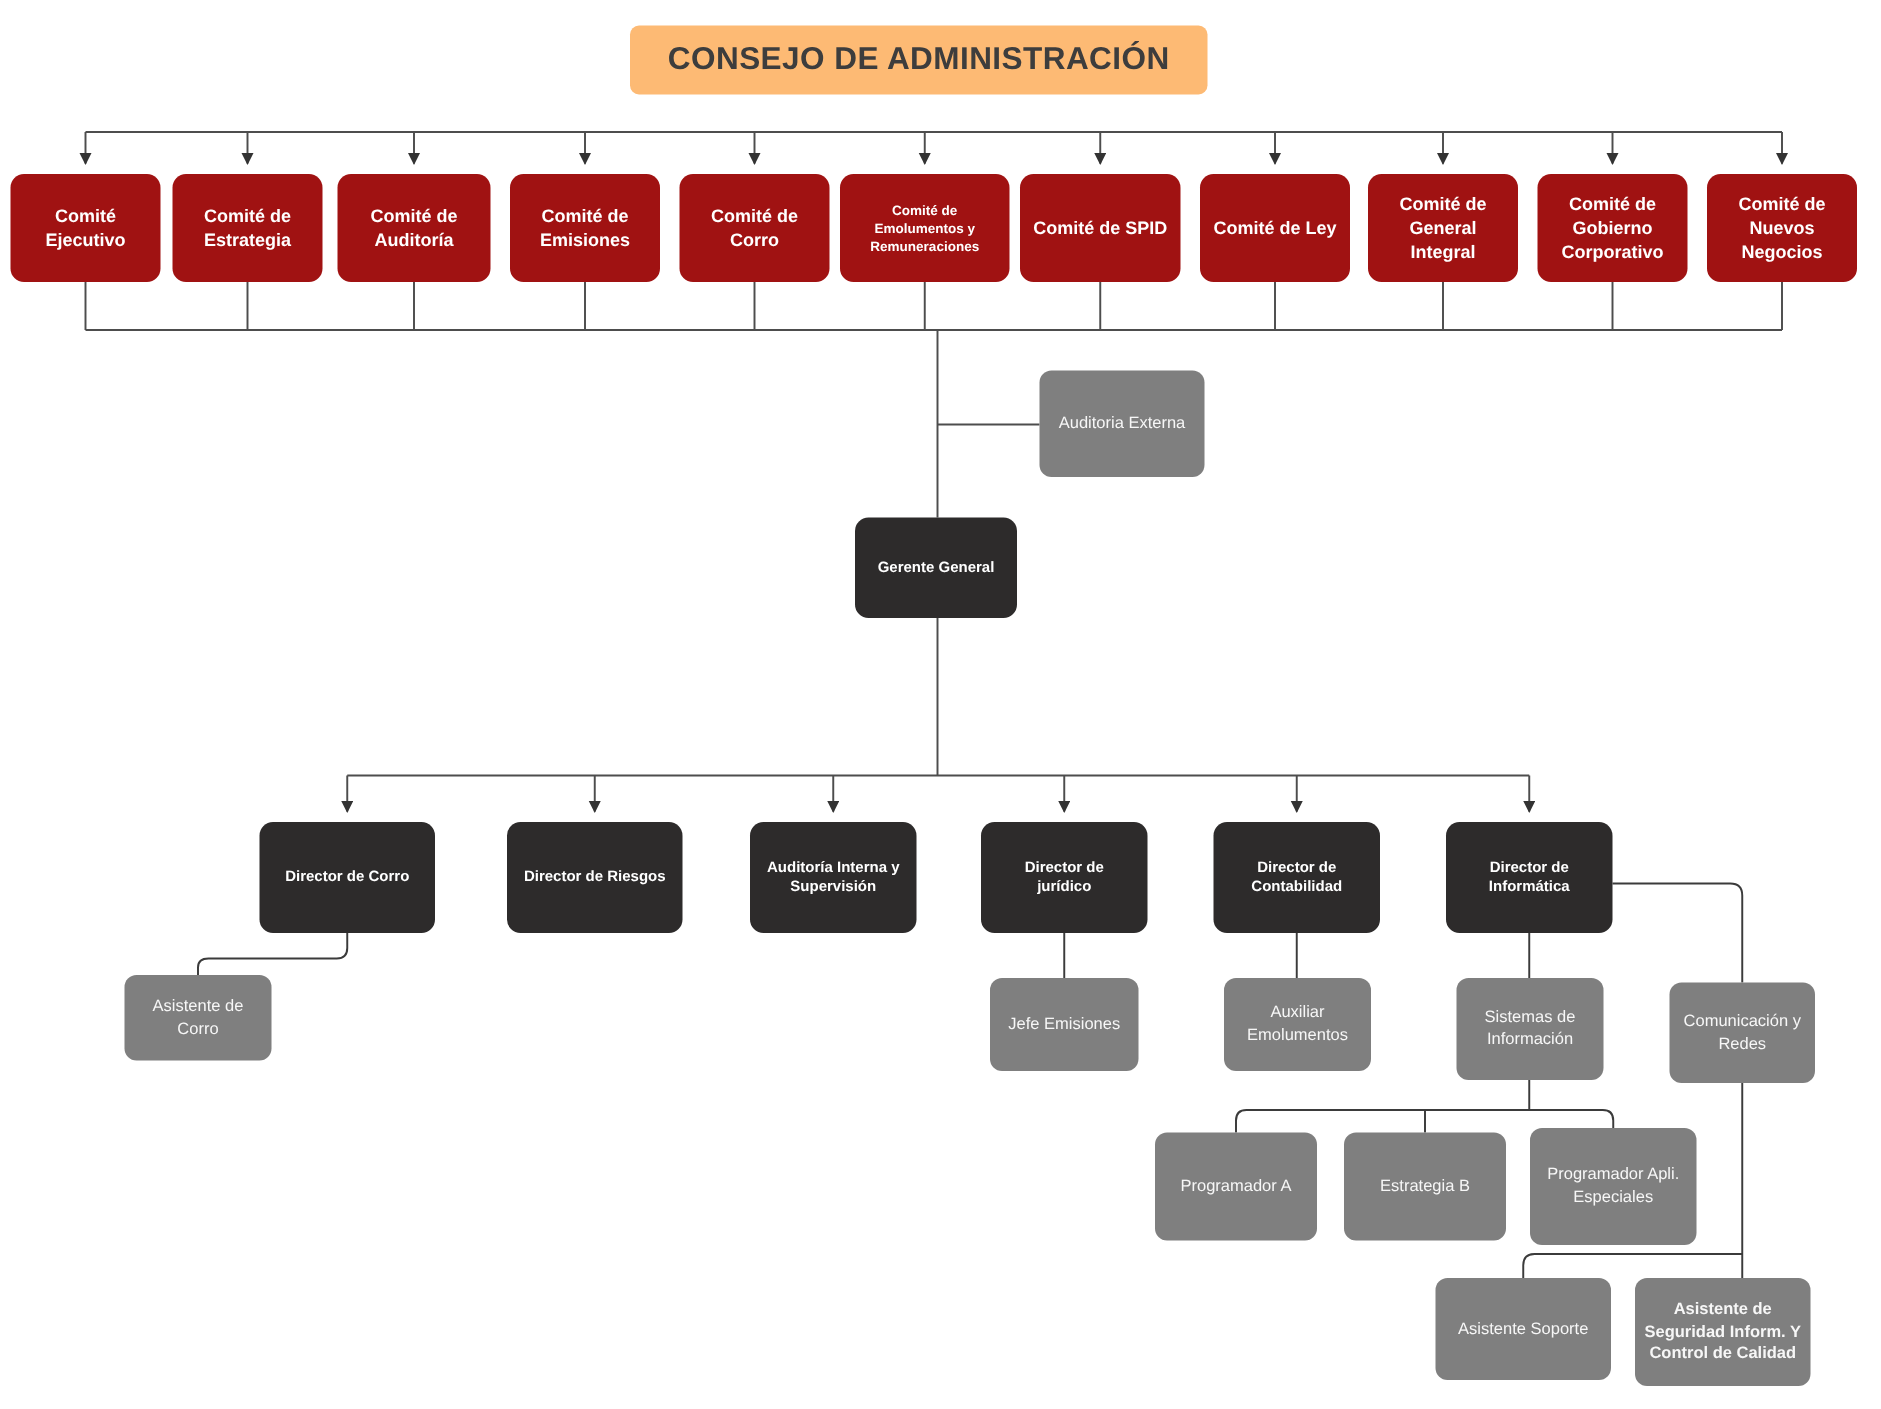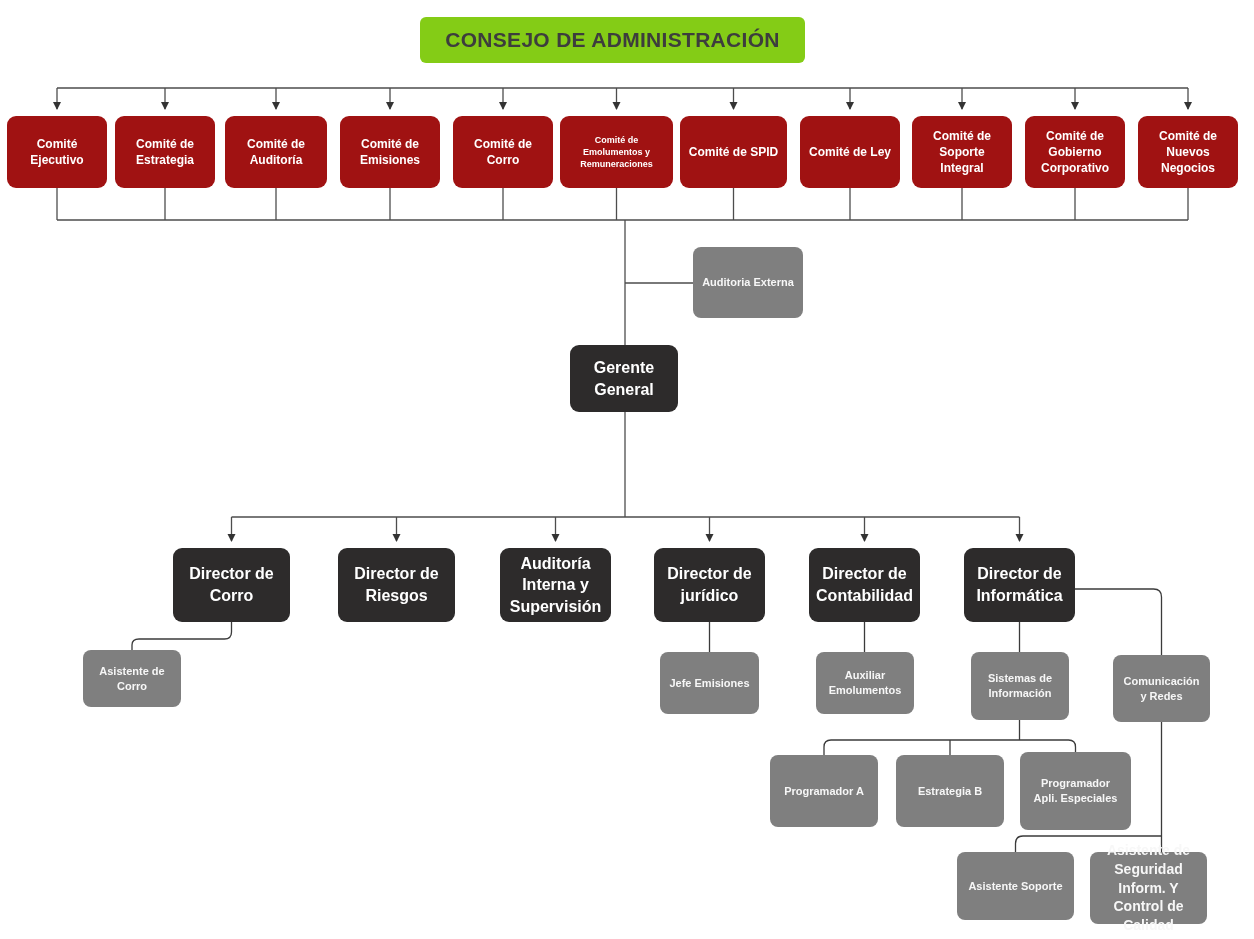--- a/index.html
+++ b/index.html
@@ -1,30 +1,30 @@
 <!DOCTYPE html>
 <html><head>
 <meta charset="utf-8">
 <style>
   html,body{margin:0;padding:0;background:#ffffff;}
   body{font-family:"Liberation Sans","DejaVu Sans",sans-serif;}
   .canvas{position:relative;width:1254px;height:939px;background:#ffffff;overflow:hidden;}
   .lines{position:absolute;left:0;top:0;z-index:1;}
   .node{position:absolute;z-index:2;display:flex;align-items:center;justify-content:center;
         text-align:center;box-sizing:border-box;line-height:1.35;}
-  .title-box{background:#84cc16;border-radius:6px;color:#3d3d3d;font-weight:700;
+  .title-box{background:#fdba74;border-radius:6px;color:#3d3d3d;font-weight:700;
              font-size:21px;letter-spacing:.3px;}
   .committee{background:#a01212;border-radius:9px;color:#ffffff;font-weight:700;
              font-size:12px;padding:4px 8px;}
   .committee.small{font-size:9px;padding:4px 6px;}
   .exec{background:#2d2b2b;border-radius:9px;color:#ffffff;font-weight:700;
-        font-size:16px;padding:4px 10px;}
-  .support{background:#7f7f7f;border-radius:8px;color:#f7f7f7;font-weight:700;
+        font-size:10px;padding:4px 10px;}
+  .support{background:#7f7f7f;border-radius:8px;color:#f7f7f7;font-weight:400;
            font-size:11px;padding:4px 8px;}
-  .support.tiny{font-size:14px;padding:4px 6px;font-weight:700;}
+  .support.tiny{font-size:11px;padding:4px 6px;font-weight:700;}
 </style>
 </head>
 <body>
 
 <div class="canvas">
 
   <svg class="lines" width="1254" height="939" viewBox="0 0 1254 939">
     <defs>
       <marker id="arrow" markerUnits="userSpaceOnUse" markerWidth="9" markerHeight="9" refX="7" refY="4" orient="auto">
         <path d="M0,0 L8,4 L0,8 Z" fill="#333333"></path>
@@ -87,21 +87,21 @@
   <div class="node title-box" style="left:420px;top:17px;width:385px;height:46px;">CONSEJO DE ADMINISTRACIÓN</div>
 
   <div class="node committee" style="left:7px;top:116px;width:100px;height:72px;">Comité Ejecutivo</div>
   <div class="node committee" style="left:115px;top:116px;width:100px;height:72px;">Comité de Estrategia</div>
   <div class="node committee" style="left:225px;top:116px;width:102px;height:72px;">Comité de Auditoría</div>
   <div class="node committee" style="left:340px;top:116px;width:100px;height:72px;">Comité de Emisiones</div>
   <div class="node committee" style="left:453px;top:116px;width:100px;height:72px;">Comité de Corro</div>
   <div class="node committee small" style="left:560px;top:116px;width:113px;height:72px;">Comité de Emolumentos y Remuneraciones</div>
   <div class="node committee" style="left:680px;top:116px;width:107px;height:72px;">Comité de SPID</div>
   <div class="node committee" style="left:800px;top:116px;width:100px;height:72px;">Comité de Ley</div>
-  <div class="node committee" style="left:912px;top:116px;width:100px;height:72px;">Comité de Soporte Integral</div>
+  <div class="node committee" style="left:912px;top:116px;width:100px;height:72px;">Comité de General Integral</div>
   <div class="node committee" style="left:1025px;top:116px;width:100px;height:72px;">Comité de Gobierno Corporativo</div>
   <div class="node committee" style="left:1138px;top:116px;width:100px;height:72px;">Comité de Nuevos Negocios</div>
 
   <div class="node support" style="left:693px;top:247px;width:110px;height:71px;">Auditoria Externa</div>
 
   <div class="node exec" style="left:570px;top:345px;width:108px;height:67px;">Gerente General</div>
 
   <div class="node exec" style="left:173px;top:548px;width:117px;height:74px;">Director de Corro</div>
   <div class="node exec" style="left:338px;top:548px;width:117px;height:74px;">Director de Riesgos</div>
   <div class="node exec" style="left:654px;top:548px;width:111px;height:74px;">Director de jurídico</div>

